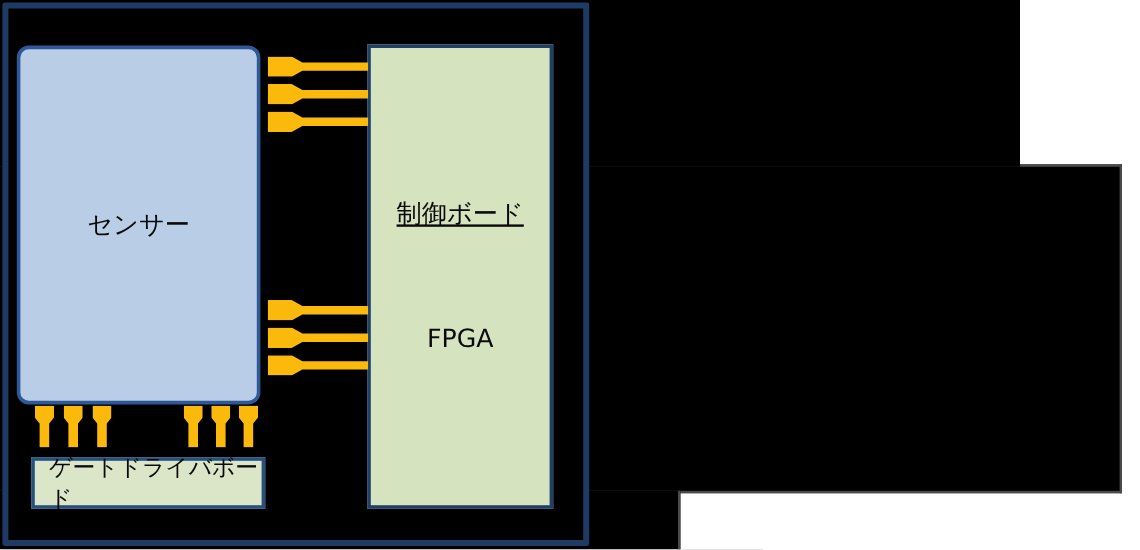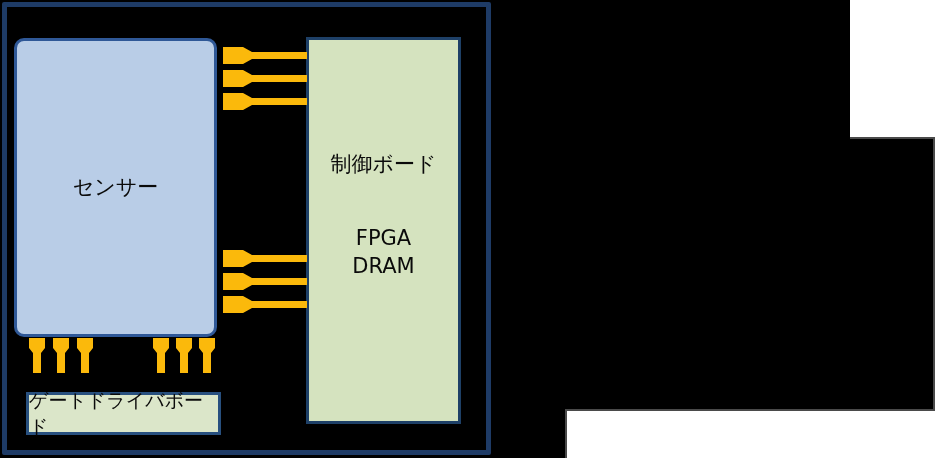--- a/index.html
+++ b/index.html
@@ -30,27 +30,27 @@
     left:14px;top:38px;width:203px;height:299px;
     background:var(--sensor_fill,#B9CDE7);border:3.5px solid var(--sensor_border,#2F5897);
     border-radius:10px;display:flex;flex-direction:row;align-items:center;justify-content:center;
     font-size:21px;line-height:37px;text-align:center;
   }
   .control-board{
     left:306px;top:37px;width:155px;height:387px;
     background:var(--board_fill,#D5E3BF);border:3.5px solid var(--board_border,#1E4067);
     font-size:21px;text-align:center;
   }
-  .control-title{position:absolute;left:0;top:109px;width:100%;line-height:30px;}
+  .control-title{position:absolute;left:0;top:123px;width:100%;line-height:30px;text-decoration:underline;}
   .control-items{position:absolute;left:0;top:184px;width:100%;}
-  .control-items div{line-height:28px;}
+  .control-items div{line-height:28px;margin-top:44px;}
   .gate-driver{
-    left:26px;top:392px;width:195px;height:43px;
+    left:26px;top:381px;width:195px;height:43px;
     background:var(--gate_fill,#DBE6C9);border:3px solid var(--gate_border,#28507F);
-    display:flex;align-items:center;justify-content:center;font-size:19px;
+    display:flex;align-items:center;justify-content:center;font-size:19px;padding-left:12px;
   }
   
   .flex-conn{
     position:absolute;left:223px;width:84px;height:17px;background:var(--connector_orange,#FBB90B);
     clip-path:polygon(0 0,20px 0,29px 5px,84px 5px,84px 12px,29px 12px,20px 17px,0 17px);
   }
   
   .pin{
     position:absolute;top:338px;width:16px;height:35px;background:var(--connector_orange,#FBB90B);
     clip-path:polygon(0 0,16px 0,16px 10px,12px 15px,12px 35px,4px 35px,4px 15px,0 10px);
@@ -68,21 +68,20 @@
   <div class="outer-frame"></div>
 
   <div class="board sensor-array">
     <span>センサー</span>
   </div>
 
   <div class="board control-board">
     <div class="control-title">制御ボード</div>
     <div class="control-items">
       <div>FPGA</div>
-      <div>DRAM</div>
     </div>
   </div>
 
   <div class="board gate-driver">
     <span>ゲートドライバボード</span>
   </div>
 
   <div class="flex-conn" style="top:47px"></div>
   <div class="flex-conn" style="top:70px"></div>
   <div class="flex-conn" style="top:93px"></div>

